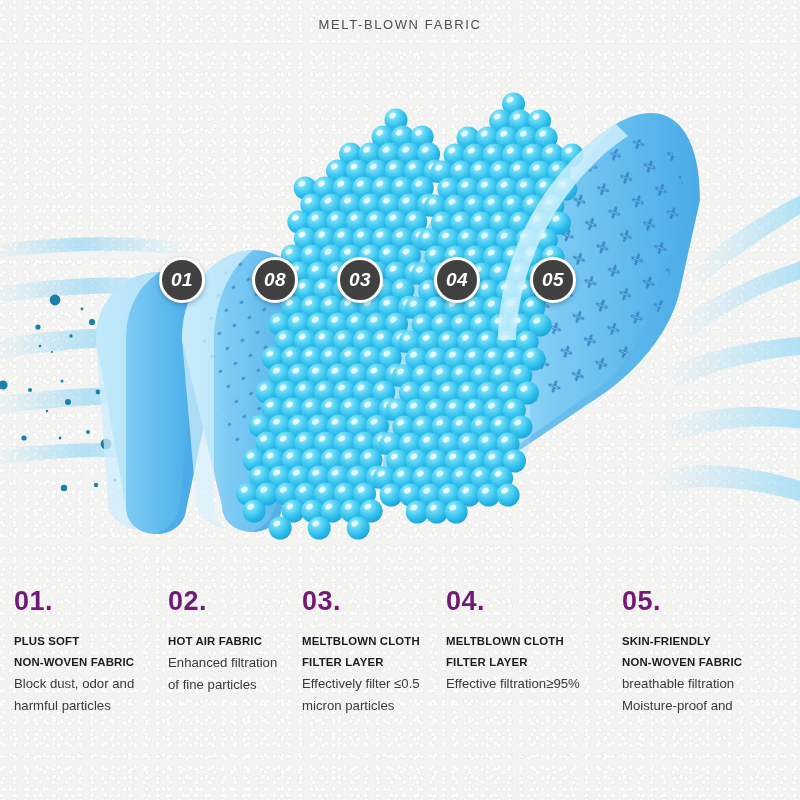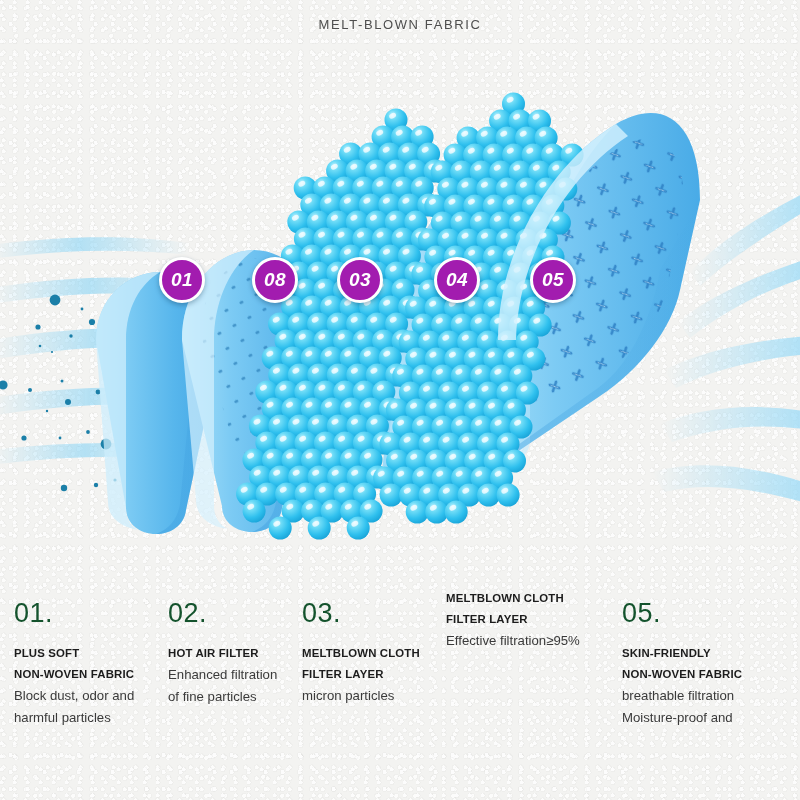--- a/index.html
+++ b/index.html
@@ -30,35 +30,35 @@
     z-index:40;
   }
 
   
   .art{position:absolute;left:0;top:40px;width:800px;height:530px;}
   .art svg{position:absolute;left:0;top:0;}
 
   
   .badge{
     position:absolute;width:46px;height:46px;border-radius:50%;
-    background:#a21caf;border:3px solid #ffffff;
+    background:#404040;border:3px solid #ffffff;
     box-sizing:border-box;
     box-shadow:0 2px 5px rgba(10,50,80,.35);
     display:flex;align-items:center;justify-content:center;
     color:#fff;font-style:italic;font-weight:700;font-size:19px;
     letter-spacing:.5px;z-index:35;
     font-family:"Liberation Sans",sans-serif;
   }
 
   
   .legend{position:absolute;left:0;top:588px;width:800px;height:212px;}
   .col{position:absolute;top:0;}
   .col .num{
-    font-size:27px;font-weight:400;color:#14532d;letter-spacing:.5px;
-    line-height:1;margin-bottom:16px;margin-top:12px;
+    font-size:27px;font-weight:700;color:#701a75;letter-spacing:.5px;
+    line-height:1;margin-bottom:16px;
   }
   .col .hd{
     font-size:11.4px;font-weight:700;color:#1c1c1c;letter-spacing:.15px;
     line-height:21px;white-space:nowrap;
   }
   .col .bd{
     font-size:13.2px;font-weight:400;color:#3a3a3a;line-height:22px;
     white-space:nowrap;
   }
 </style>
@@ -905,33 +905,35 @@
     <div class="col" style="left:14px;">
       <div class="num">01.</div>
       <div class="hd">PLUS SOFT</div>
       <div class="hd">NON-WOVEN FABRIC</div>
       <div class="bd">Block dust, odor and</div>
       <div class="bd">harmful particles</div>
     </div>
 
     <div class="col" style="left:168px;">
       <div class="num">02.</div>
-      <div class="hd">HOT AIR FILTER</div>
+      <div class="hd">HOT AIR FABRIC</div>
       <div class="bd">Enhanced filtration</div>
       <div class="bd">of fine particles</div>
     </div>
 
     <div class="col" style="left:302px;">
       <div class="num">03.</div>
       <div class="hd">MELTBLOWN CLOTH</div>
       <div class="hd">FILTER LAYER</div>
+      <div class="bd">Effectively filter ≤0.5</div>
       <div class="bd">micron particles</div>
     </div>
 
     <div class="col" style="left:446px;">
+      <div class="num">04.</div>
       <div class="hd">MELTBLOWN CLOTH</div>
       <div class="hd">FILTER LAYER</div>
       <div class="bd">Effective filtration≥95%</div>
     </div>
 
     <div class="col" style="left:622px;">
       <div class="num">05.</div>
       <div class="hd">SKIN-FRIENDLY</div>
       <div class="hd">NON-WOVEN FABRIC</div>
       <div class="bd">breathable filtration</div>

